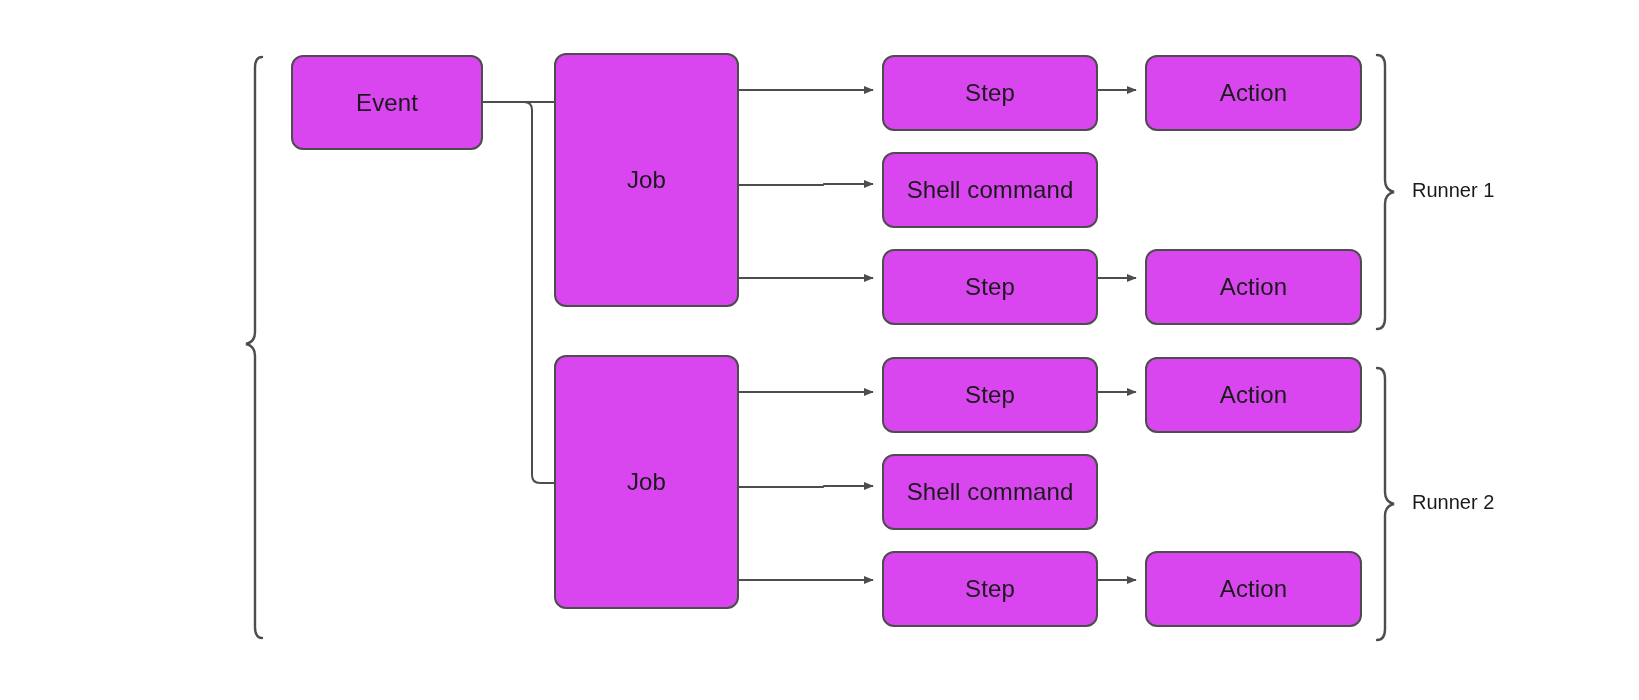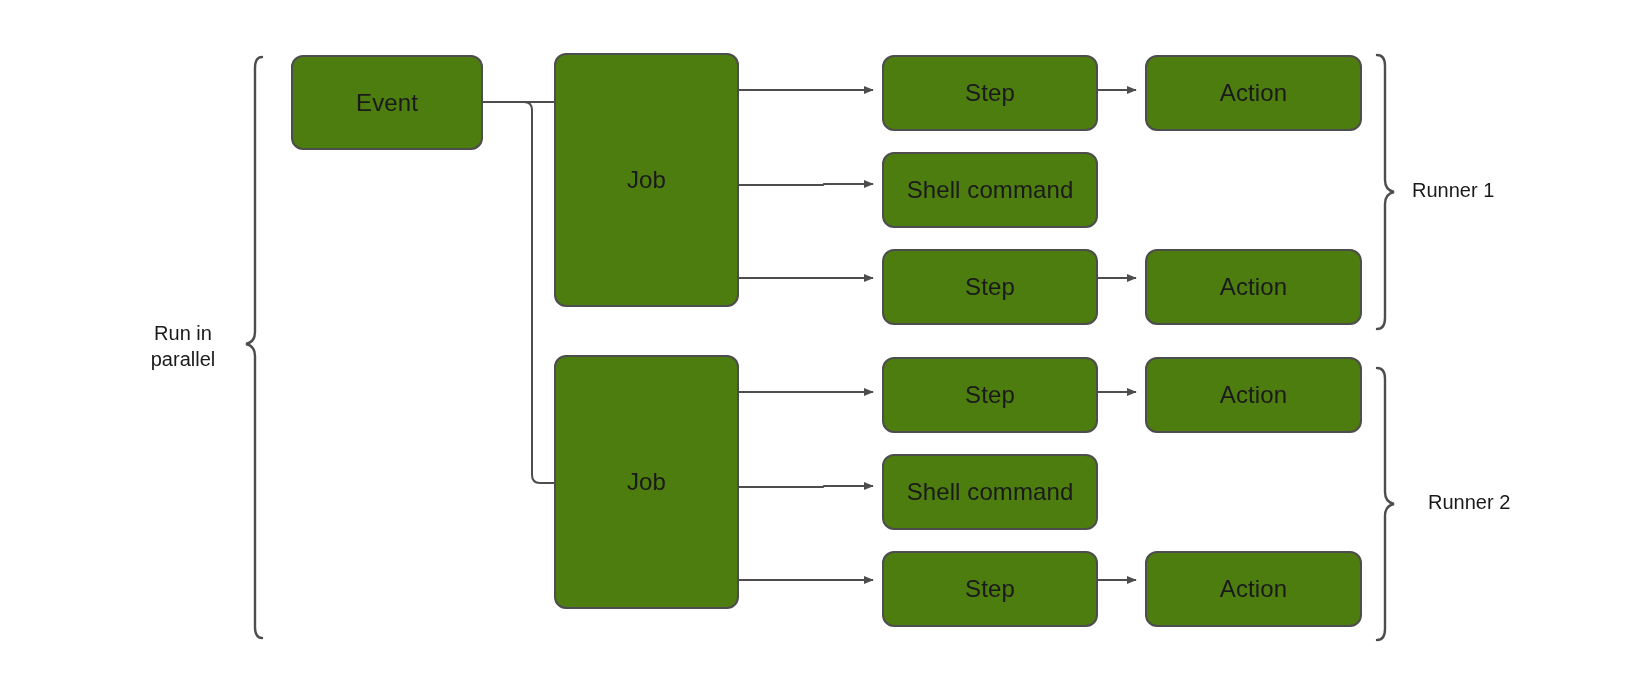--- a/index.html
+++ b/index.html
@@ -20,21 +20,21 @@
   #diagram-svg {
     position: absolute;
     left: 0;
     top: 0;
     width: 1639px;
     height: 700px;
   }
   .node-box {
     position: absolute;
     box-sizing: border-box;
-    background: #4d7c0f;
+    background: #d946ef;
     border: 2px solid #4d4d4d;
     border-radius: 12px;
     display: flex;
     align-items: center;
     justify-content: center;
   }
   .node-label {
     font-family: "Liberation Sans", sans-serif;
     font-size: 24px;
     color: #1a1a1a;
@@ -164,20 +164,18 @@
     <span class="node-label">Shell command</span>
   </div>
 
   <div class="node-box" style="left:882px; top:551px; width:216px; height:76px;">
     <span class="node-label">Step</span>
   </div>
   <div class="node-box" style="left:1145px; top:551px; width:217px; height:76px;">
     <span class="node-label">Action</span>
   </div>
 
-  <div class="free-label" style="left:128px; top:320px; width:110px;">Run in
-parallel</div>
 
   <div class="free-label" style="left:1412px; top:177px; width:160px; text-align:left;">Runner 1</div>
 
-  <div class="free-label" style="left:1412px; top:489px; width:160px; text-align:left;margin-left:16px;">Runner 2</div>
+  <div class="free-label" style="left:1412px; top:489px; width:160px; text-align:left;">Runner 2</div>
 
 </div>
 
 </body></html>

